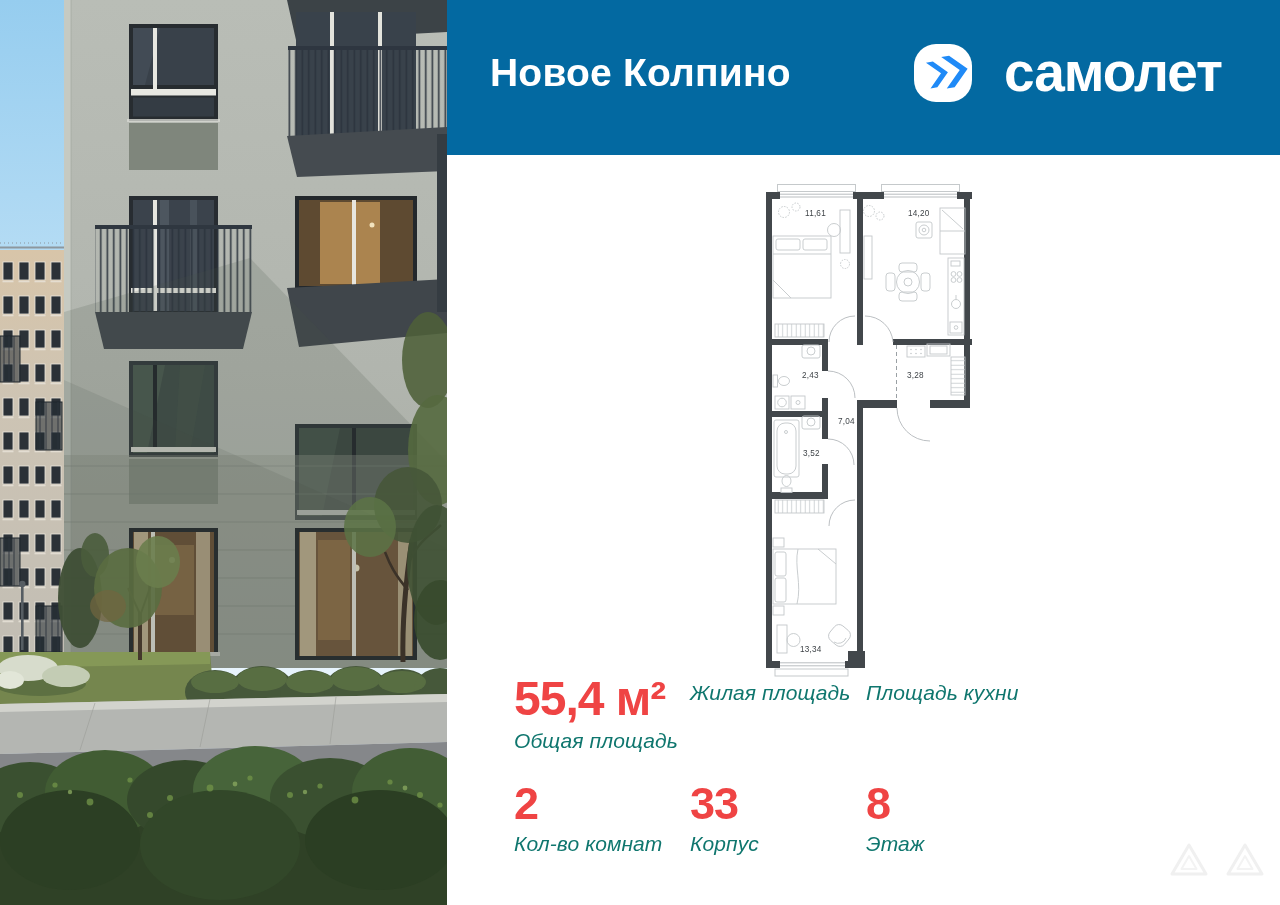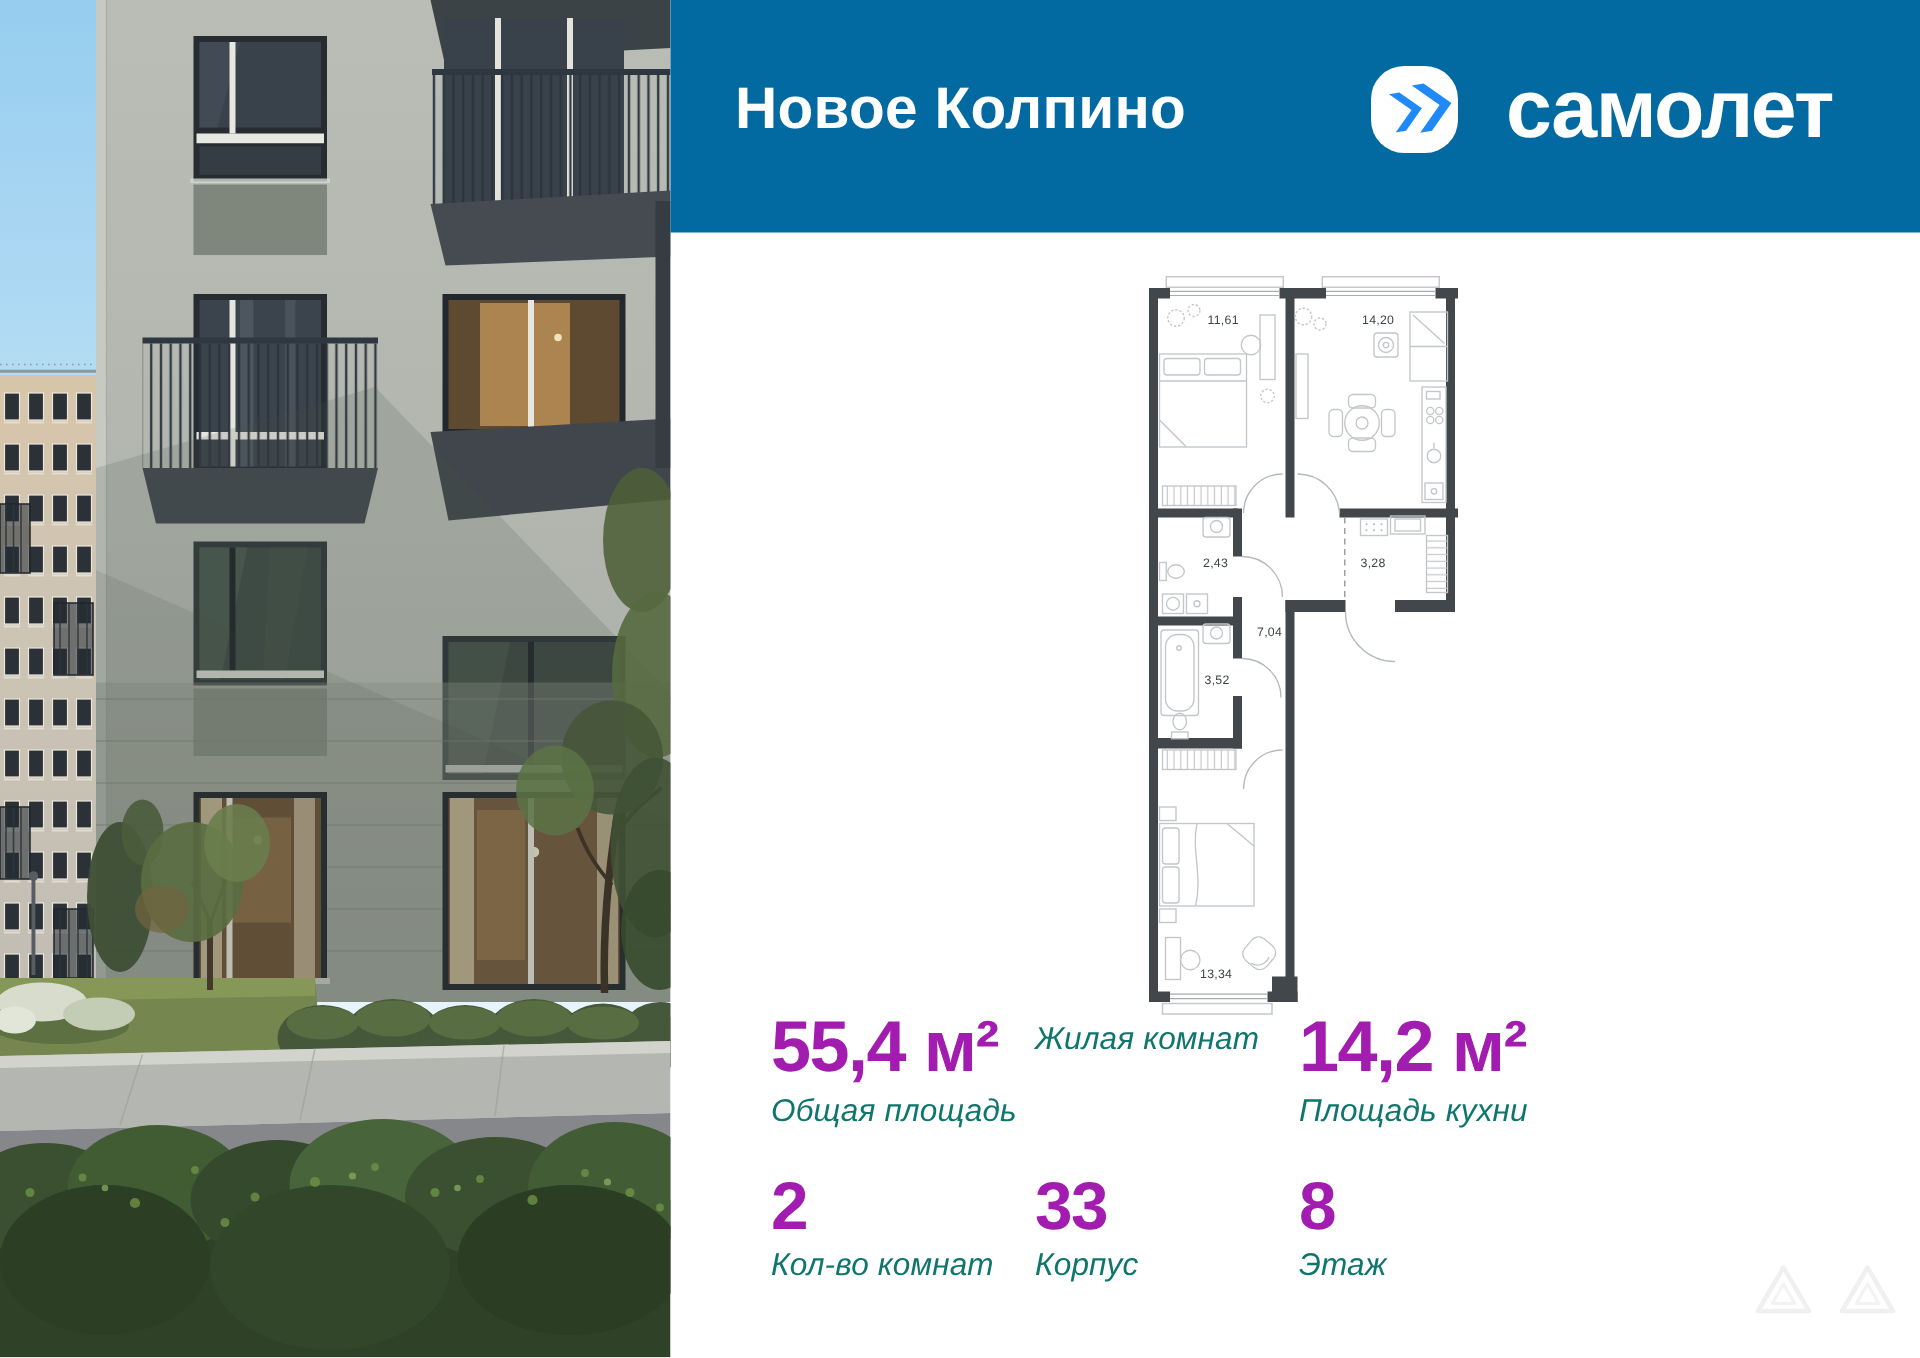--- a/index.html
+++ b/index.html
@@ -17,21 +17,21 @@
   
   #plan{position:absolute;left:758px;top:182px;width:217px;height:500px;}
   #plan svg{display:block;}
   #plan text{font-family:"Liberation Sans",sans-serif;font-size:8.2px;fill:#3f4448;letter-spacing:.2px;}
   .furn{stroke:#c3c7ca;stroke-width:.9;fill:none;}
   .door{stroke:#b3b8bb;stroke-width:.9;fill:none;}
   .winline{stroke:#a7acb0;stroke-width:.8;}
   .sill{stroke:#c5c9cb;stroke-width:1;fill:none;}
   
   .stat{position:absolute;width:210px;white-space:nowrap;}
-  .stat-value{font-size:48px;line-height:48px;font-weight:700;color:#a21caf;letter-spacing:-1px;}
+  .stat-value{font-size:48px;line-height:48px;font-weight:700;color:#ef4444;letter-spacing:-1px;}
   .stat-value.small{font-size:45px;line-height:45px;}
   .stat-label{font-size:21px;color:#0f766e;margin-top:6px;letter-spacing:.1px;font-style:italic;}
   .r1{top:675px;}
   .r2{top:781px;}
   .c1{left:514px;} .c2{left:690px;} .c3{left:866px;}
   
   #watermarks{position:absolute;left:1170px;top:842px;}
 </style>
 </head>
 <body>
@@ -408,24 +408,23 @@
       <text x="45" y="264">3,52</text>
       <text x="42" y="460">13,34</text>
     </svg>
   </div>
 
   <div class="stat r1 c1">
     <div class="stat-value">55,4 м²</div>
     <div class="stat-label">Общая площадь</div>
   </div>
   <div class="stat r1 c2">
-    <div class="stat-label">Жилая комнат</div>
+    <div class="stat-label">Жилая площадь</div>
   </div>
   <div class="stat r1 c3">
-    <div class="stat-value">14,2 м²</div>
     <div class="stat-label">Площадь кухни</div>
   </div>
   <div class="stat r2 c1">
     <div class="stat-value small">2</div>
     <div class="stat-label">Кол-во комнат</div>
   </div>
   <div class="stat r2 c2">
     <div class="stat-value small">33</div>
     <div class="stat-label">Корпус</div>
   </div>

